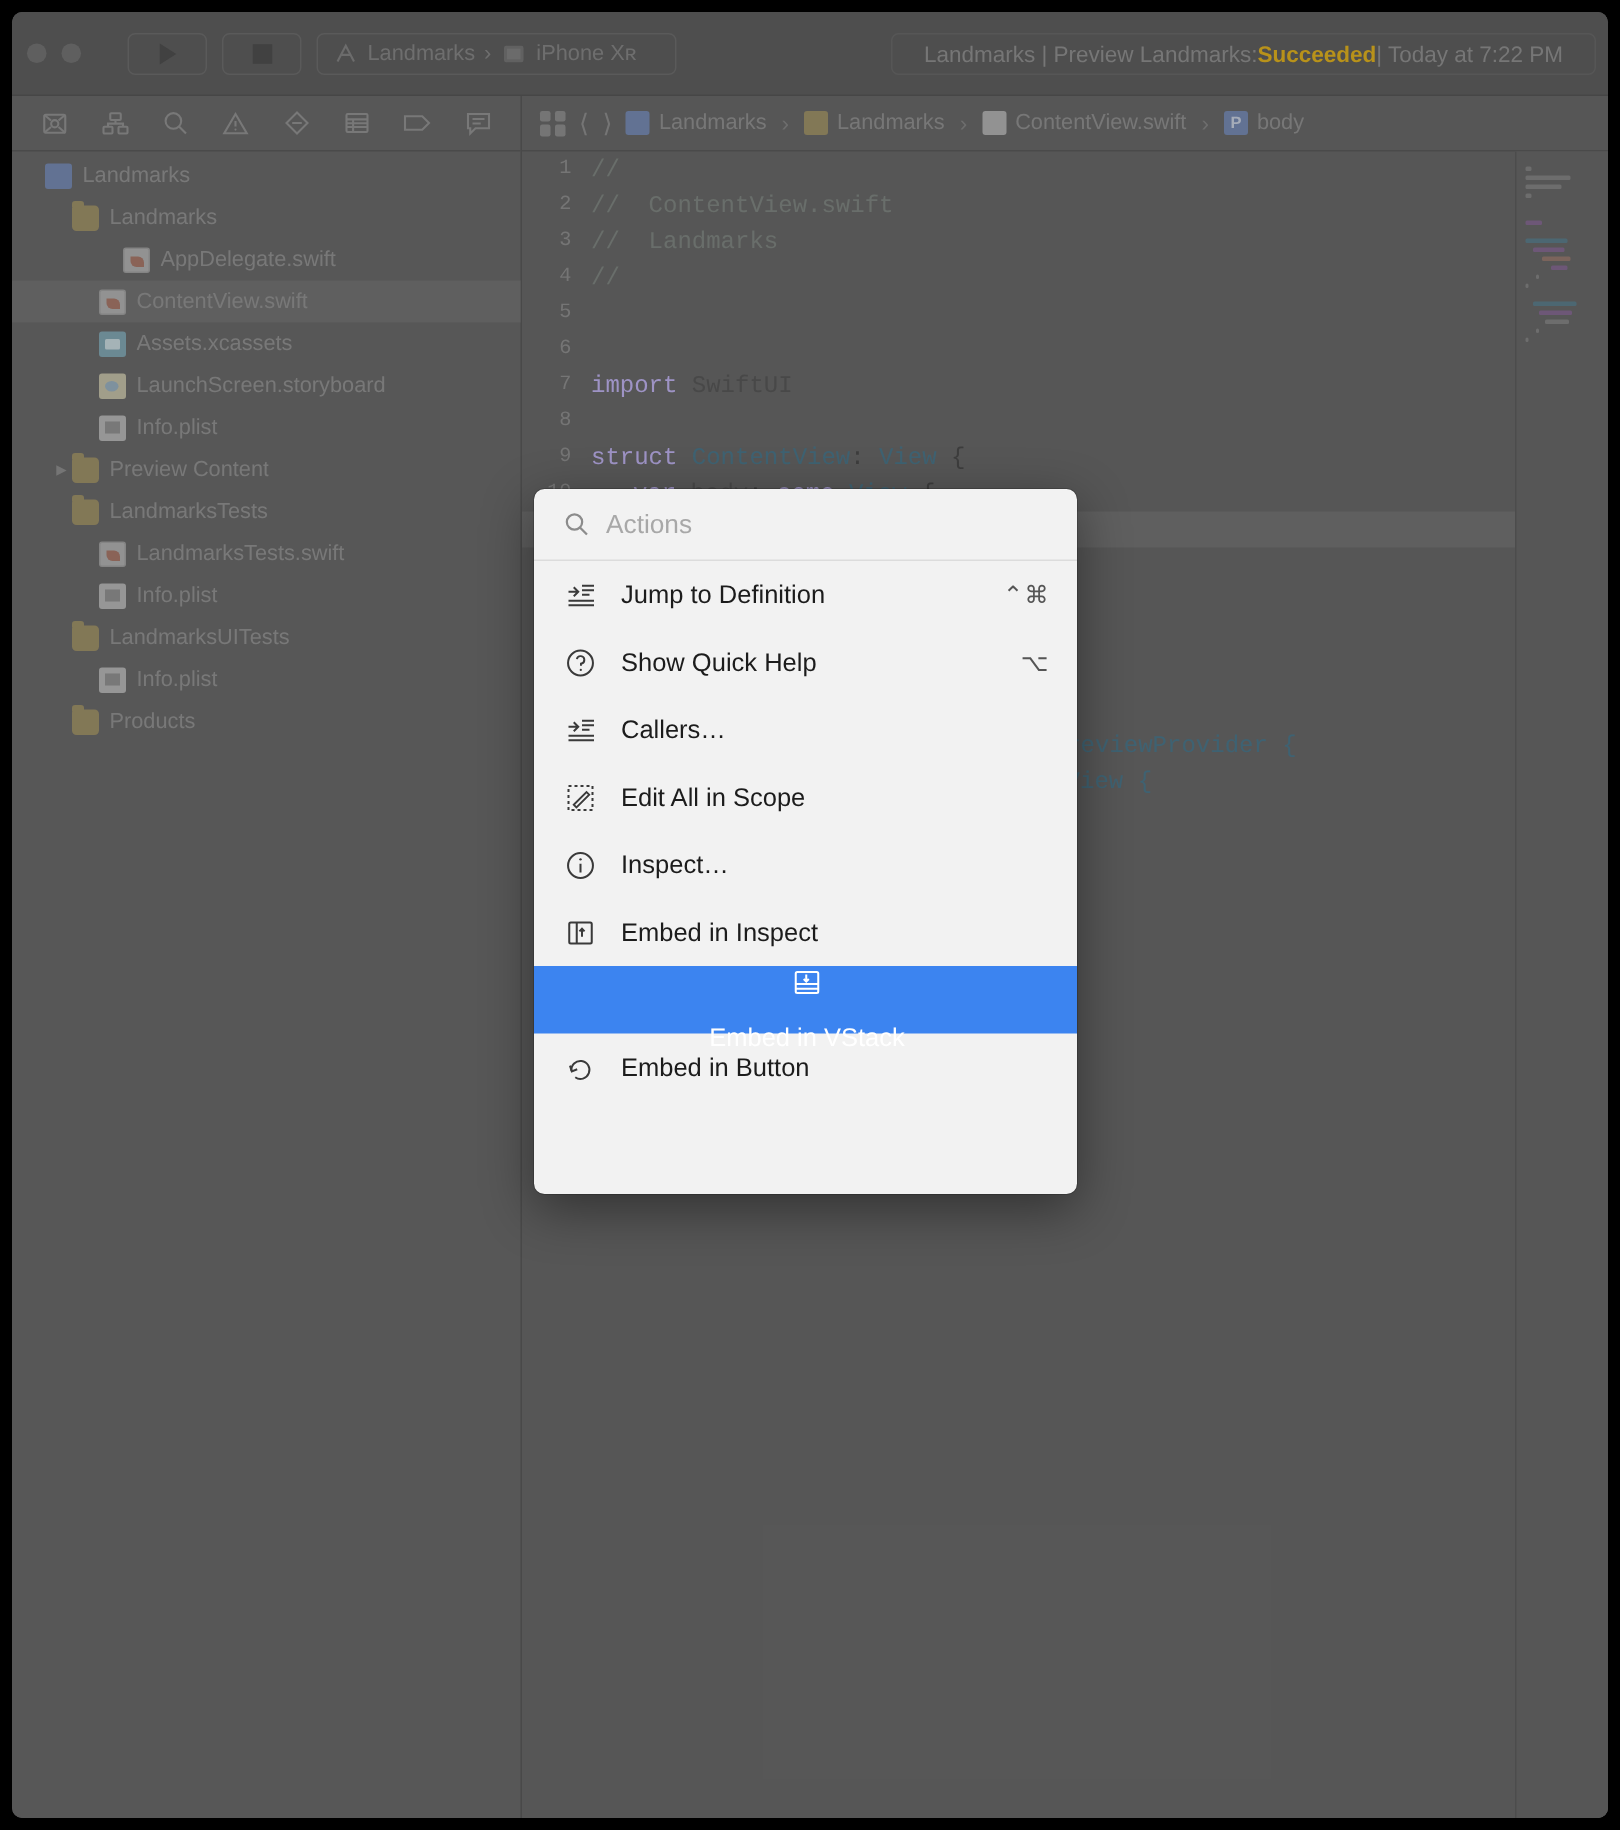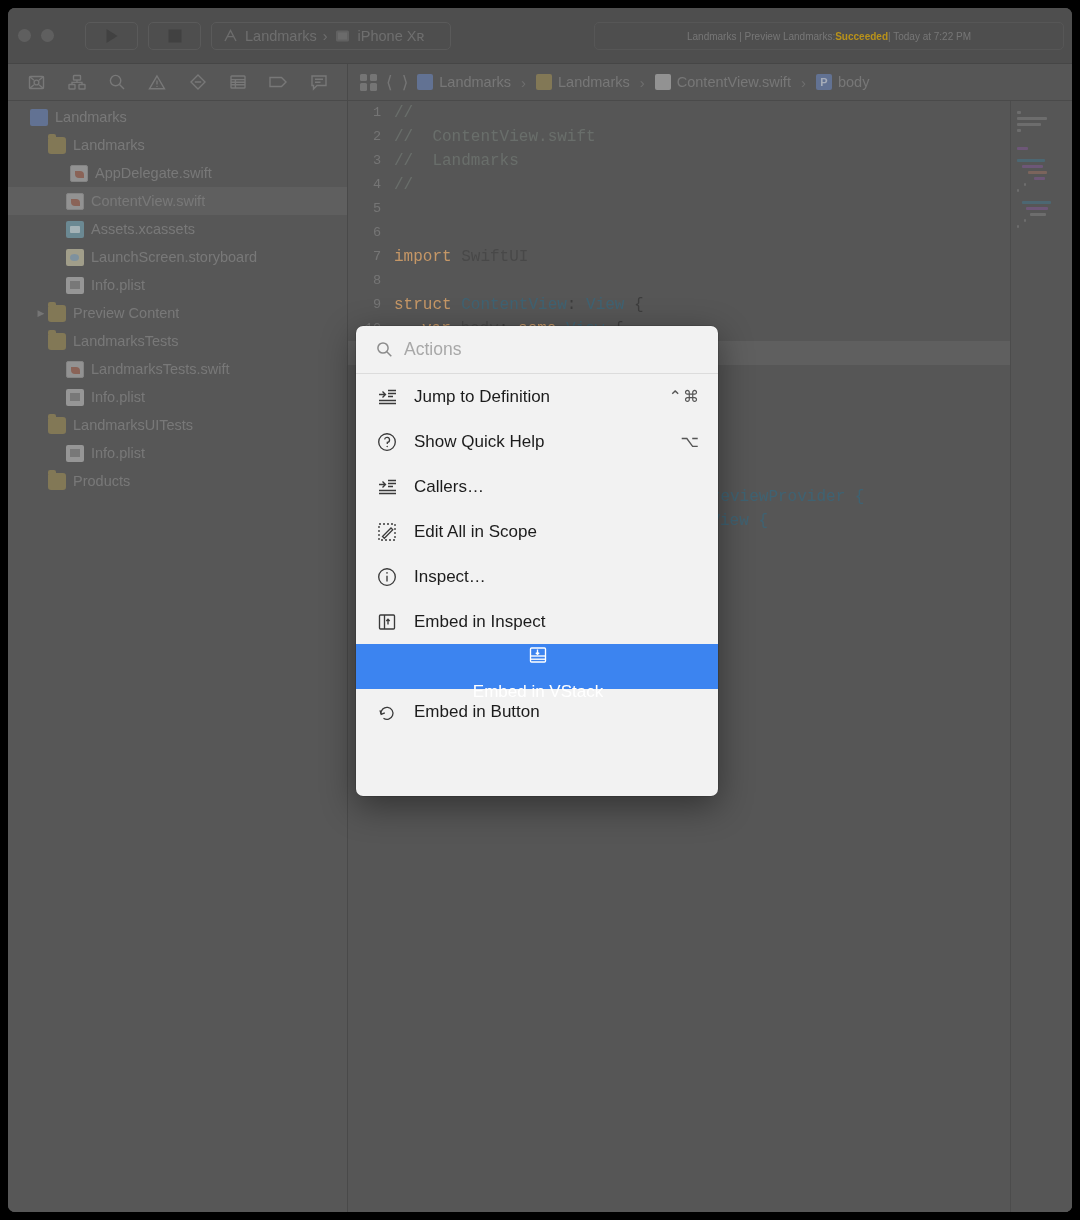--- a/index.html
+++ b/index.html
@@ -51,21 +51,21 @@
   #scheme-box {
     position:absolute; left:203px; top:14px; width:240px; height:28px;
     border:1px solid #636363; border-radius:5px;
     display:flex; align-items:center; gap:6px; padding:0 10px;
     color:#808080; font-size:14.5px; white-space:nowrap;
   }
   #status-box {
     position:absolute; left:586px; top:14px; width:470px; height:28px;
     border:1px solid #5e5e5e; border-radius:5px;
     display:flex; align-items:center; justify-content:center;
-    color:#8c8c8c; font-size:10px; overflow:hidden; white-space:nowrap;
+    color:#8c8c8c; font-size:15px; overflow:hidden; white-space:nowrap;
   }
   #status-box b { color:#eab308; font-weight:bold; }
 
   
   #navigator {
     position:absolute; left:0; top:56px; width:340px; bottom:0;
     background:#5f5f5f;
     border-right:1px solid #4b4b4b;
   }
   #nav-tabs {
@@ -144,21 +144,21 @@
     font-size:16px; line-height:24px;
     overflow:hidden;
   }
   .cl { height:24px; display:flex; align-items:center; white-space:pre; }
   .cl .ln {
     width:46px; flex:0 0 46px; text-align:right; padding-right:13px;
     color:#8a8a8a; font-size:13.5px;
   }
   .cl.cur { background:#6a6a6a; }
   .cm { color:#79807b; }
-  .kw { color:#fdba74; }
+  .kw { color:#c4b5fd; }
   .ty { color:#3c6f86; }
   .id { color:#4a4a4a; }
   .st { color:#c0392b; }
   .mt { color:#7a3fa8; }
   .pn { color:#3a3a3a; }
   .selrun { background:#1a73e8; color:#fff; border-radius:2px; padding:1px 0; }
   .selrun .st { color:#e05a4b; }
 
   
   #minimap {
@@ -322,21 +322,21 @@
         <div class="row" style="padding-left: 8px;">
           <span class="disc"></span>
           <span class="ic proj"></span>
           <span class="lbl">Landmarks</span>
         </div>
         <div class="row" style="padding-left: 26px;">
           <span class="disc"></span>
           <span class="ic folder"></span>
           <span class="lbl">Landmarks</span>
         </div>
-        <div class="row" style="padding-left: 48px;">
+        <div class="row" style="padding-left: 60px;">
           <span class="disc"></span>
           <span class="ic swift"></span>
           <span class="lbl">AppDelegate.swift</span>
         </div>
         <div class="row sel" style="padding-left: 44px;">
           <span class="disc"></span>
           <span class="ic swift"></span>
           <span class="lbl">ContentView.swift</span>
         </div>
         <div class="row" style="padding-left: 44px;">

